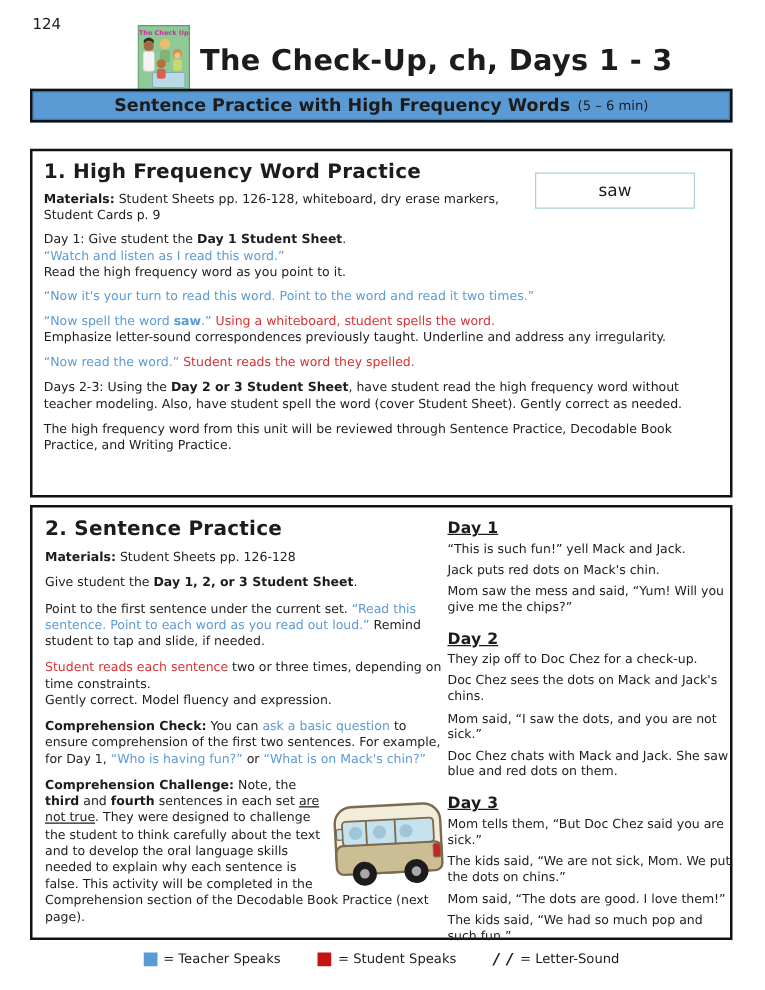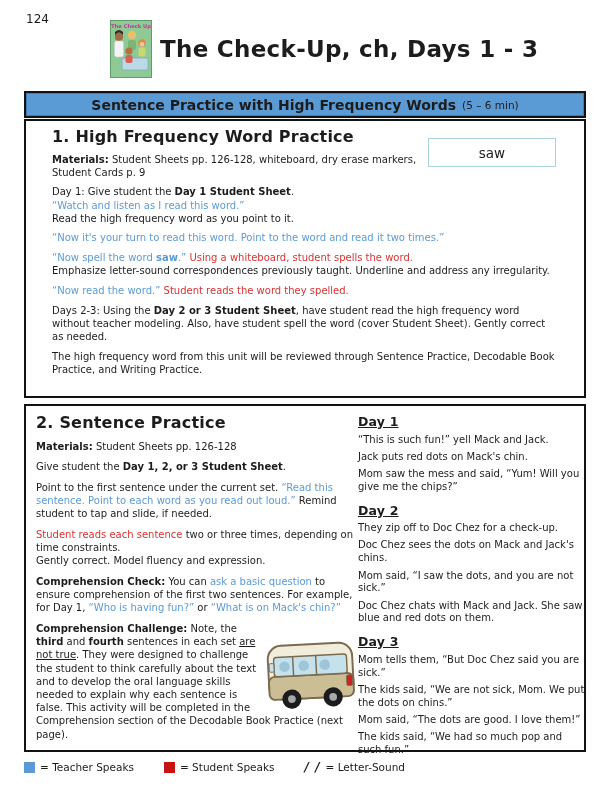--- a/index.html
+++ b/index.html
@@ -6,29 +6,29 @@
   body{
     width:612px;height:792px;position:relative;background:#ffffff;
     font-family:"DejaVu Sans","Liberation Sans",sans-serif;color:#1c1c1c;
     overflow:hidden;
   }
   .abs{position:absolute;}
   .page-number{left:26px;top:12px;font-size:12px;}
   .cover{left:110px;top:20px;width:42px;height:58px;}
   .header-title{left:160px;top:36px;font-size:23px;font-weight:bold;letter-spacing:.3px;}
   .banner{
-    left:24px;top:91px;width:562px;height:27px;box-sizing:border-box;
+    left:24px;top:71px;width:562px;height:27px;box-sizing:border-box;
     background:#5b9bd5;border:2px solid #121212;
     box-shadow:inset 0 0 0 1px #3f7db4;
     display:flex;align-items:center;justify-content:center;gap:6px;
   }
   .banner-title{font-size:14px;font-weight:bold;}
   .banner-duration{font-size:10.5px;}
   .box{box-sizing:border-box;border:2.5px solid #121212;background:#fff;}
-  .box1{left:24px;top:119px;width:562px;height:279px;padding:5px 26px;}
+  .box1{left:24px;top:119px;width:562px;height:279px;padding:5px 9px;}
   .box2{left:24px;top:404px;width:562px;height:348px;padding:6px 24px;}
   .sec-heading{font-size:16px;font-weight:bold;letter-spacing:.2px;margin:1px 0 5px;}
   .materials{max-width:392px;}
   .word-card{
     position:absolute;right:28px;top:17px;width:128px;height:29px;box-sizing:border-box;
     border:1.5px solid #a9d3d6;display:flex;align-items:center;justify-content:center;
     font-size:13.5px;background:#fff;
   }
   .rich{font-size:10px;line-height:1.32;}
   .s1p{margin:6.5px 0;}
@@ -37,21 +37,21 @@
   .c-red{color:#d63333;}
   .b{font-weight:bold;}
   .u{text-decoration:underline;}
   .col-left{position:absolute;left:10px;top:6px;width:322px;}
   .col-right{position:absolute;left:332px;top:8px;width:228px;}
   .day-label{font-size:12.5px;font-weight:bold;text-decoration:underline;margin:9px 0 3px;letter-spacing:.2px;}
   .day-label.first{margin-top:0;}
   .sent{font-size:10px;line-height:1.28;margin:4.5px 0;}
   .van-float{float:right;width:96px;height:76px;margin:16px 0 0 5px;}
   .legend{
-    left:24px;top:760px;width:562px;display:flex;align-items:center;
+    left:24px;top:760px;width:562px;display:flex;align-items:center;justify-content:center;
     gap:30px;font-size:10.5px;
   }
   .legend-item{display:flex;align-items:center;gap:5px;}
   .sw{width:11px;height:11px;display:inline-block;}
   .sw-blue{background:#5b9bd5;}
   .sw-red{background:#c61212;}
   .legend-symbol{font-weight:bold;font-style:italic;font-size:12px;letter-spacing:1px;}
 </style>
 </head>
 <body>

